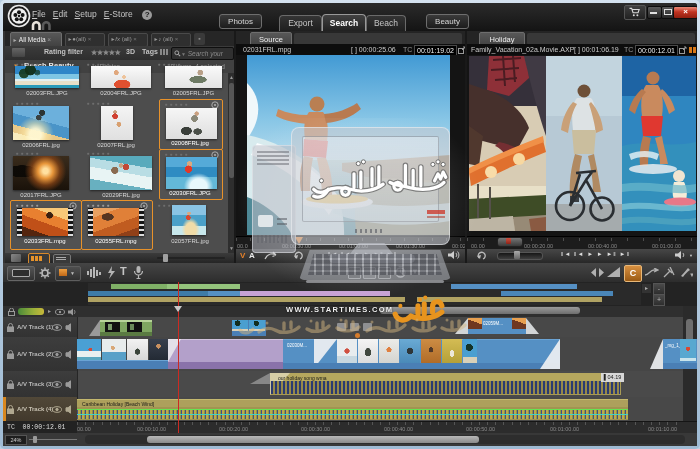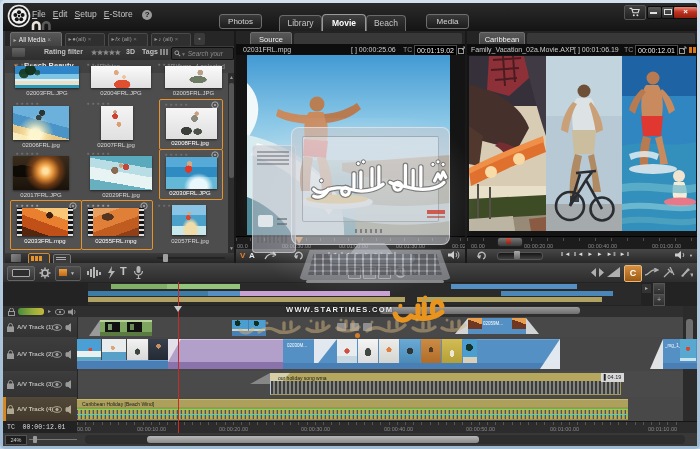--- a/index.html
+++ b/index.html
@@ -30,24 +30,24 @@
     <circle cx="12" cy="12" r="1.2" fill="#131313"></circle>
   </svg>
   <div class="abs" style="left:29px;top:6px;color:#c6c6c6;font-size:8.5px;">
     <span style="text-decoration:underline">F</span>ile&nbsp;&nbsp; <span style="text-decoration:underline">E</span>dit&nbsp;&nbsp; <span style="text-decoration:underline">S</span>etup&nbsp;&nbsp; <span style="text-decoration:underline">E</span>-Store&nbsp;&nbsp;&nbsp; <span style="display:inline-block;width:10px;height:10px;border-radius:6px;background:#9a9a9a;color:#1a1a1a;text-align:center;font-weight:bold;font-size:8px;line-height:10px;">?</span>
   </div>
   <svg class="abs" style="left:28px;top:18px;" width="20" height="9" viewBox="0 0 20 9">
     <path d="M2 9 L2 4.5 A3.2 3.2 0 0 1 8.5 4.5 L8.5 9" fill="none" stroke="#e8e2da" stroke-width="2.6"></path>
     <path d="M12 9 L12 4.5 A3.2 3.2 0 0 1 18.5 4.5 L18.5 9" fill="none" stroke="#5a5a5a" stroke-width="2.6"></path>
   </svg>
   <div class="abs" style="left:216px;top:11px;width:41px;height:13px;background:linear-gradient(180deg,#3a3a3a,#1c1c1c);border:1px solid #6e6e6e;border-radius:3px;color:#d5d5d5;font-size:8px;text-align:center;line-height:13px;">Photos</div>
-  <div class="abs" style="left:276px;top:12px;width:41px;height:16px;background:linear-gradient(180deg,#343434,#1d1d1d);border:1px solid #6a6a6a;border-bottom:none;border-radius:4px 4px 0 0;color:#c5c5c5;font-size:8.5px;text-align:center;line-height:15px;">Library</div>
-  <div class="abs" style="left:319px;top:11px;width:42px;height:17px;background:linear-gradient(180deg,#424242,#1f1f1f);border:1px solid #999;border-bottom:none;border-radius:4px 4px 0 0;color:#fff;font-size:8.5px;font-weight:bold;text-align:center;line-height:16px;">Movie</div>
+  <div class="abs" style="left:276px;top:12px;width:41px;height:16px;background:linear-gradient(180deg,#343434,#1d1d1d);border:1px solid #6a6a6a;border-bottom:none;border-radius:4px 4px 0 0;color:#c5c5c5;font-size:8.5px;text-align:center;line-height:15px;">Export</div>
+  <div class="abs" style="left:319px;top:11px;width:42px;height:17px;background:linear-gradient(180deg,#424242,#1f1f1f);border:1px solid #999;border-bottom:none;border-radius:4px 4px 0 0;color:#fff;font-size:8.5px;font-weight:bold;text-align:center;line-height:16px;">Search</div>
   <div class="abs" style="left:363px;top:12px;width:38px;height:16px;background:linear-gradient(180deg,#343434,#1d1d1d);border:1px solid #6a6a6a;border-bottom:none;border-radius:4px 4px 0 0;color:#c5c5c5;font-size:8.5px;text-align:center;line-height:15px;">Beach</div>
-  <div class="abs" style="left:423px;top:11px;width:41px;height:13px;background:linear-gradient(180deg,#3a3a3a,#1c1c1c);border:1px solid #6e6e6e;border-radius:3px;color:#d5d5d5;font-size:8px;text-align:center;line-height:13px;">Media</div>
+  <div class="abs" style="left:423px;top:11px;width:41px;height:13px;background:linear-gradient(180deg,#3a3a3a,#1c1c1c);border:1px solid #6e6e6e;border-radius:3px;color:#d5d5d5;font-size:8px;text-align:center;line-height:13px;">Beauty</div>
   <div class="abs" style="left:621px;top:2px;width:20px;height:13px;background:linear-gradient(180deg,#3e3e3e,#222);border:1px solid #555;border-radius:2px;"></div>
   <svg class="abs" style="left:625px;top:4px;" width="13" height="10" viewBox="0 0 16 14">
     <path d="M1 2 L4 2 L6 8 L13 8 L14.5 3.5 L5 3.5" fill="none" stroke="#d8d8d8" stroke-width="1.6"></path>
     <circle cx="7" cy="11.5" r="1.4" fill="#d8d8d8"></circle>
       <circle cx="12" cy="11.5" r="1.4" fill="#d8d8d8"></circle>
   </svg>
   <div class="abs" style="left:644px;top:3px;width:13px;height:11px;background:linear-gradient(180deg,#5a5a5a,#262626);border:1px solid #0d0d0d;border-radius:2px;"></div>
   <div class="abs" style="left:647px;top:9px;width:7px;height:2px;background:#e0e0e0;"></div>
   <div class="abs" style="left:658px;top:3px;width:13px;height:11px;background:linear-gradient(180deg,#5a5a5a,#262626);border:1px solid #0d0d0d;border-radius:2px;"></div>
   <div class="abs" style="left:661px;top:6px;width:6px;height:4px;border:1px solid #e0e0e0;"></div>
@@ -241,21 +241,21 @@
         </svg>
       <span class="abs" style="left:92px;top:2px;font-size:6px;color:#ddd;letter-spacing:1px;">‖◄&nbsp;‖◄&nbsp;►&nbsp;►&nbsp;►‖&nbsp;►‖</span>
       <svg class="abs" style="left:212px;top:2px;" width="12" height="8" viewBox="0 0 12 8">
           <path d="M0 2.5 L3 2.5 L6 0 L6 8 L3 5.5 L0 5.5 Z" fill="#ccc"></path>
           <path d="M8 2 A3 3 0 0 1 8 6 M9.5 0.5 A5 5 0 0 1 9.5 7.5" stroke="#ccc" fill="none" stroke-width="0.9"></path>
         </svg>
     </div>
   </div>
 
   <div class="abs" id="tlp" style="left:464px;top:28px;width:230px;height:232px;background:#242424;">
-    <div class="abs" style="left:12px;top:1px;width:44px;height:14px;background:linear-gradient(180deg,#585858,#404040);border:1px solid #6e6e6e;border-radius:2px;color:#f0f0f0;font-size:7.5px;text-align:center;line-height:13px;">Caribbean</div>
+    <div class="abs" style="left:12px;top:1px;width:44px;height:14px;background:linear-gradient(180deg,#585858,#404040);border:1px solid #6e6e6e;border-radius:2px;color:#f0f0f0;font-size:7.5px;text-align:center;line-height:13px;">Holiday</div>
     <div class="abs" style="left:60px;top:2px;width:168px;height:12px;background:#383838;border-radius:2px;"></div>
     <div class="abs" style="left:0;top:13px;width:230px;height:11px;background:#0d0d0d;color:#ccc;font-size:7px;">
       <span class="abs" style="left:4px;top:2px;">Family_Vacation_02a.Movie.AXP</span>
       <span class="abs" style="left:107px;top:2px;">[&nbsp;] 00:01:06.19</span>
       <span class="abs" style="left:157px;top:2px;color:#999;">TC</span>
       <span class="abs" style="left:168px;top:1px;width:41px;height:9px;background:#000;border:1px solid #4a4a4a;color:#eee;text-align:center;line-height:9px;">00:00:12.01</span>
       <svg class="abs" style="left:212px;top:2px;" width="8" height="8" viewBox="0 0 8 8">
           <rect x="0.5" y="2.5" width="5" height="5" fill="none" stroke="#999"></rect>
           <path d="M4 4 L7 1 M5 1 L7 1 L7 3" stroke="#999" fill="none"></path>
         </svg>

